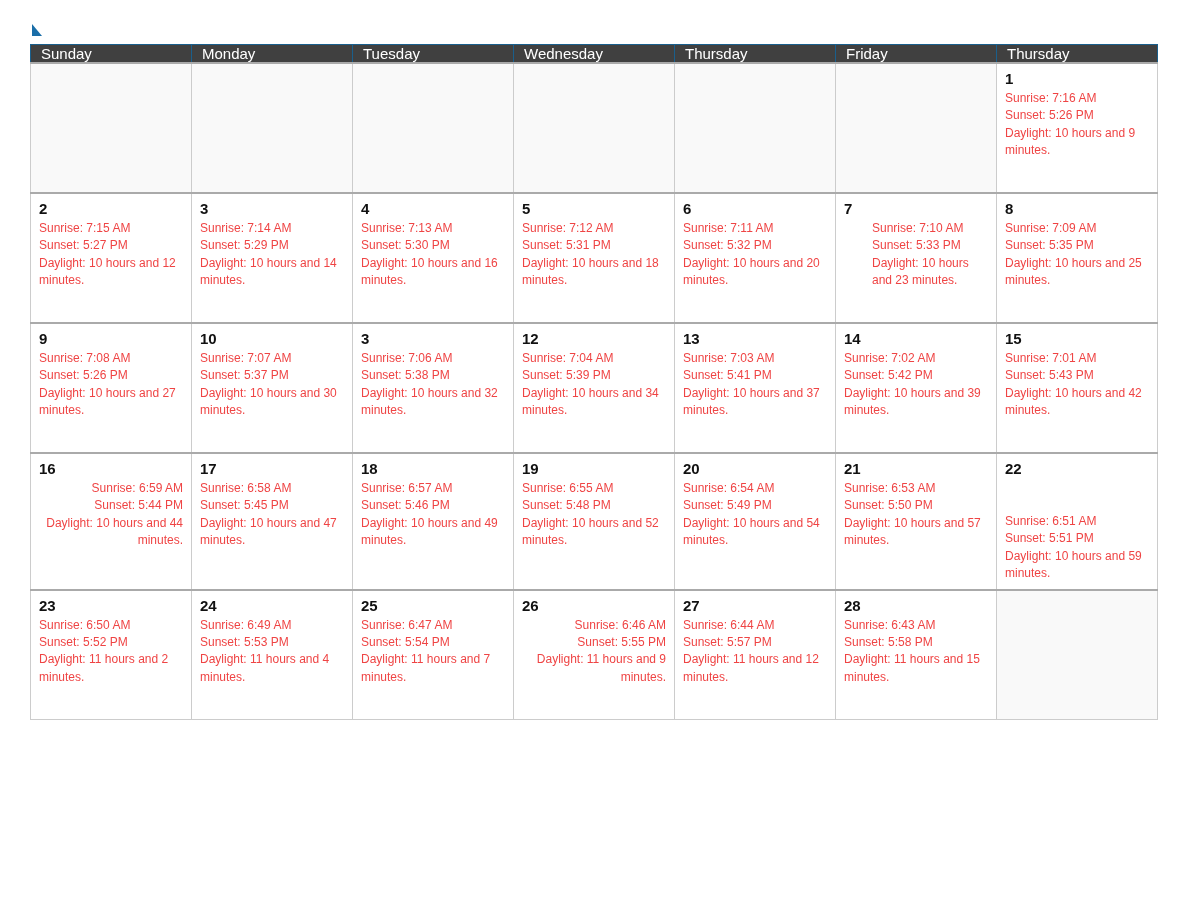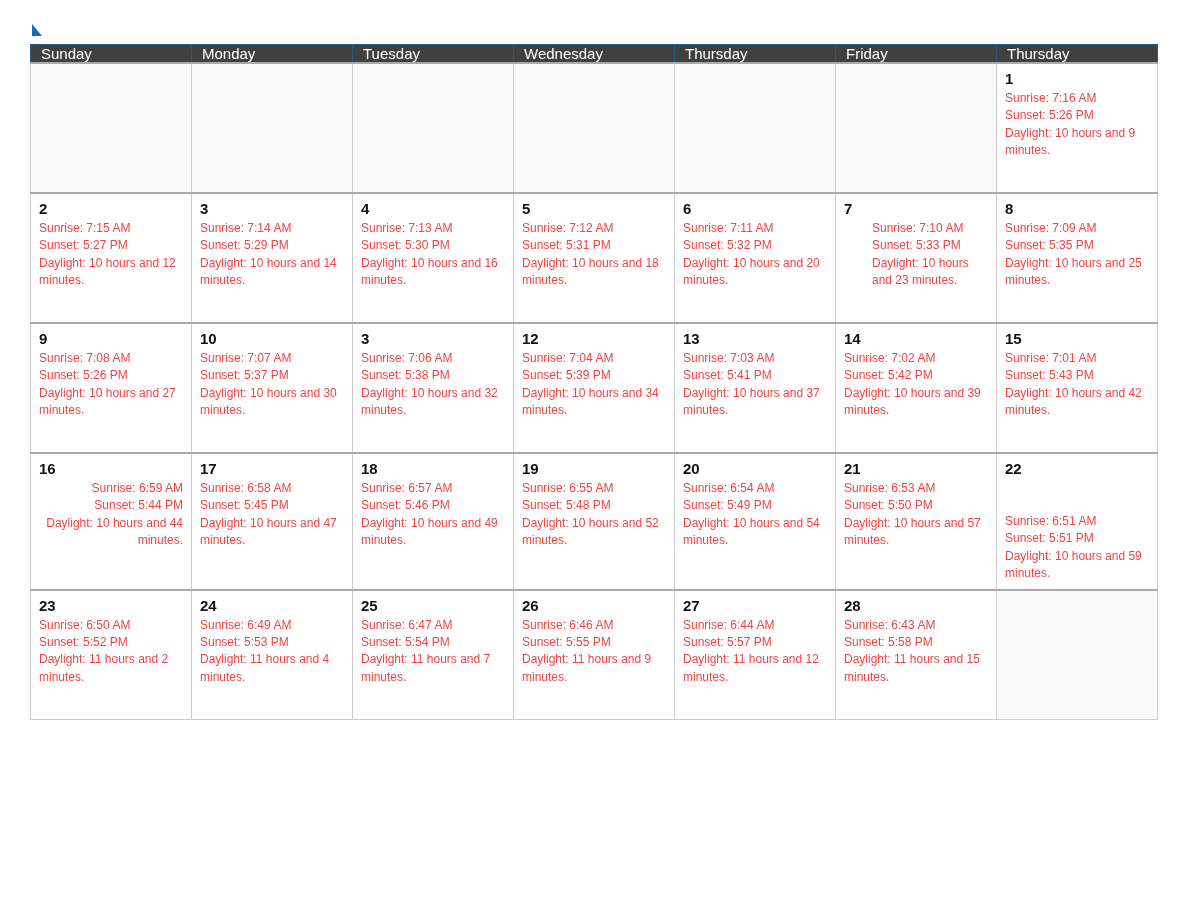--- a/index.html
+++ b/index.html
@@ -296,21 +296,21 @@
 Daylight: 11 hours and 4 minutes.</div>
         </td>
         <td>
           <div class="day-number">25</div>
           <div class="day-info" style="white-space: pre-line;">Sunrise: 6:47 AM
 Sunset: 5:54 PM
 Daylight: 11 hours and 7 minutes.</div>
         </td>
         <td>
           <div class="day-number">26</div>
-          <div class="day-info" style="white-space: pre-line;">Sunrise: 6:46 AM
+          <div class="day-info" style="white-space: pre-line; text-align: right;">Sunrise: 6:46 AM
 Sunset: 5:55 PM
 Daylight: 11 hours and 9 minutes.</div>
         </td>
         <td>
           <div class="day-number">27</div>
           <div class="day-info" style="white-space: pre-line;">Sunrise: 6:44 AM
 Sunset: 5:57 PM
 Daylight: 11 hours and 12 minutes.</div>
         </td>
         <td>

